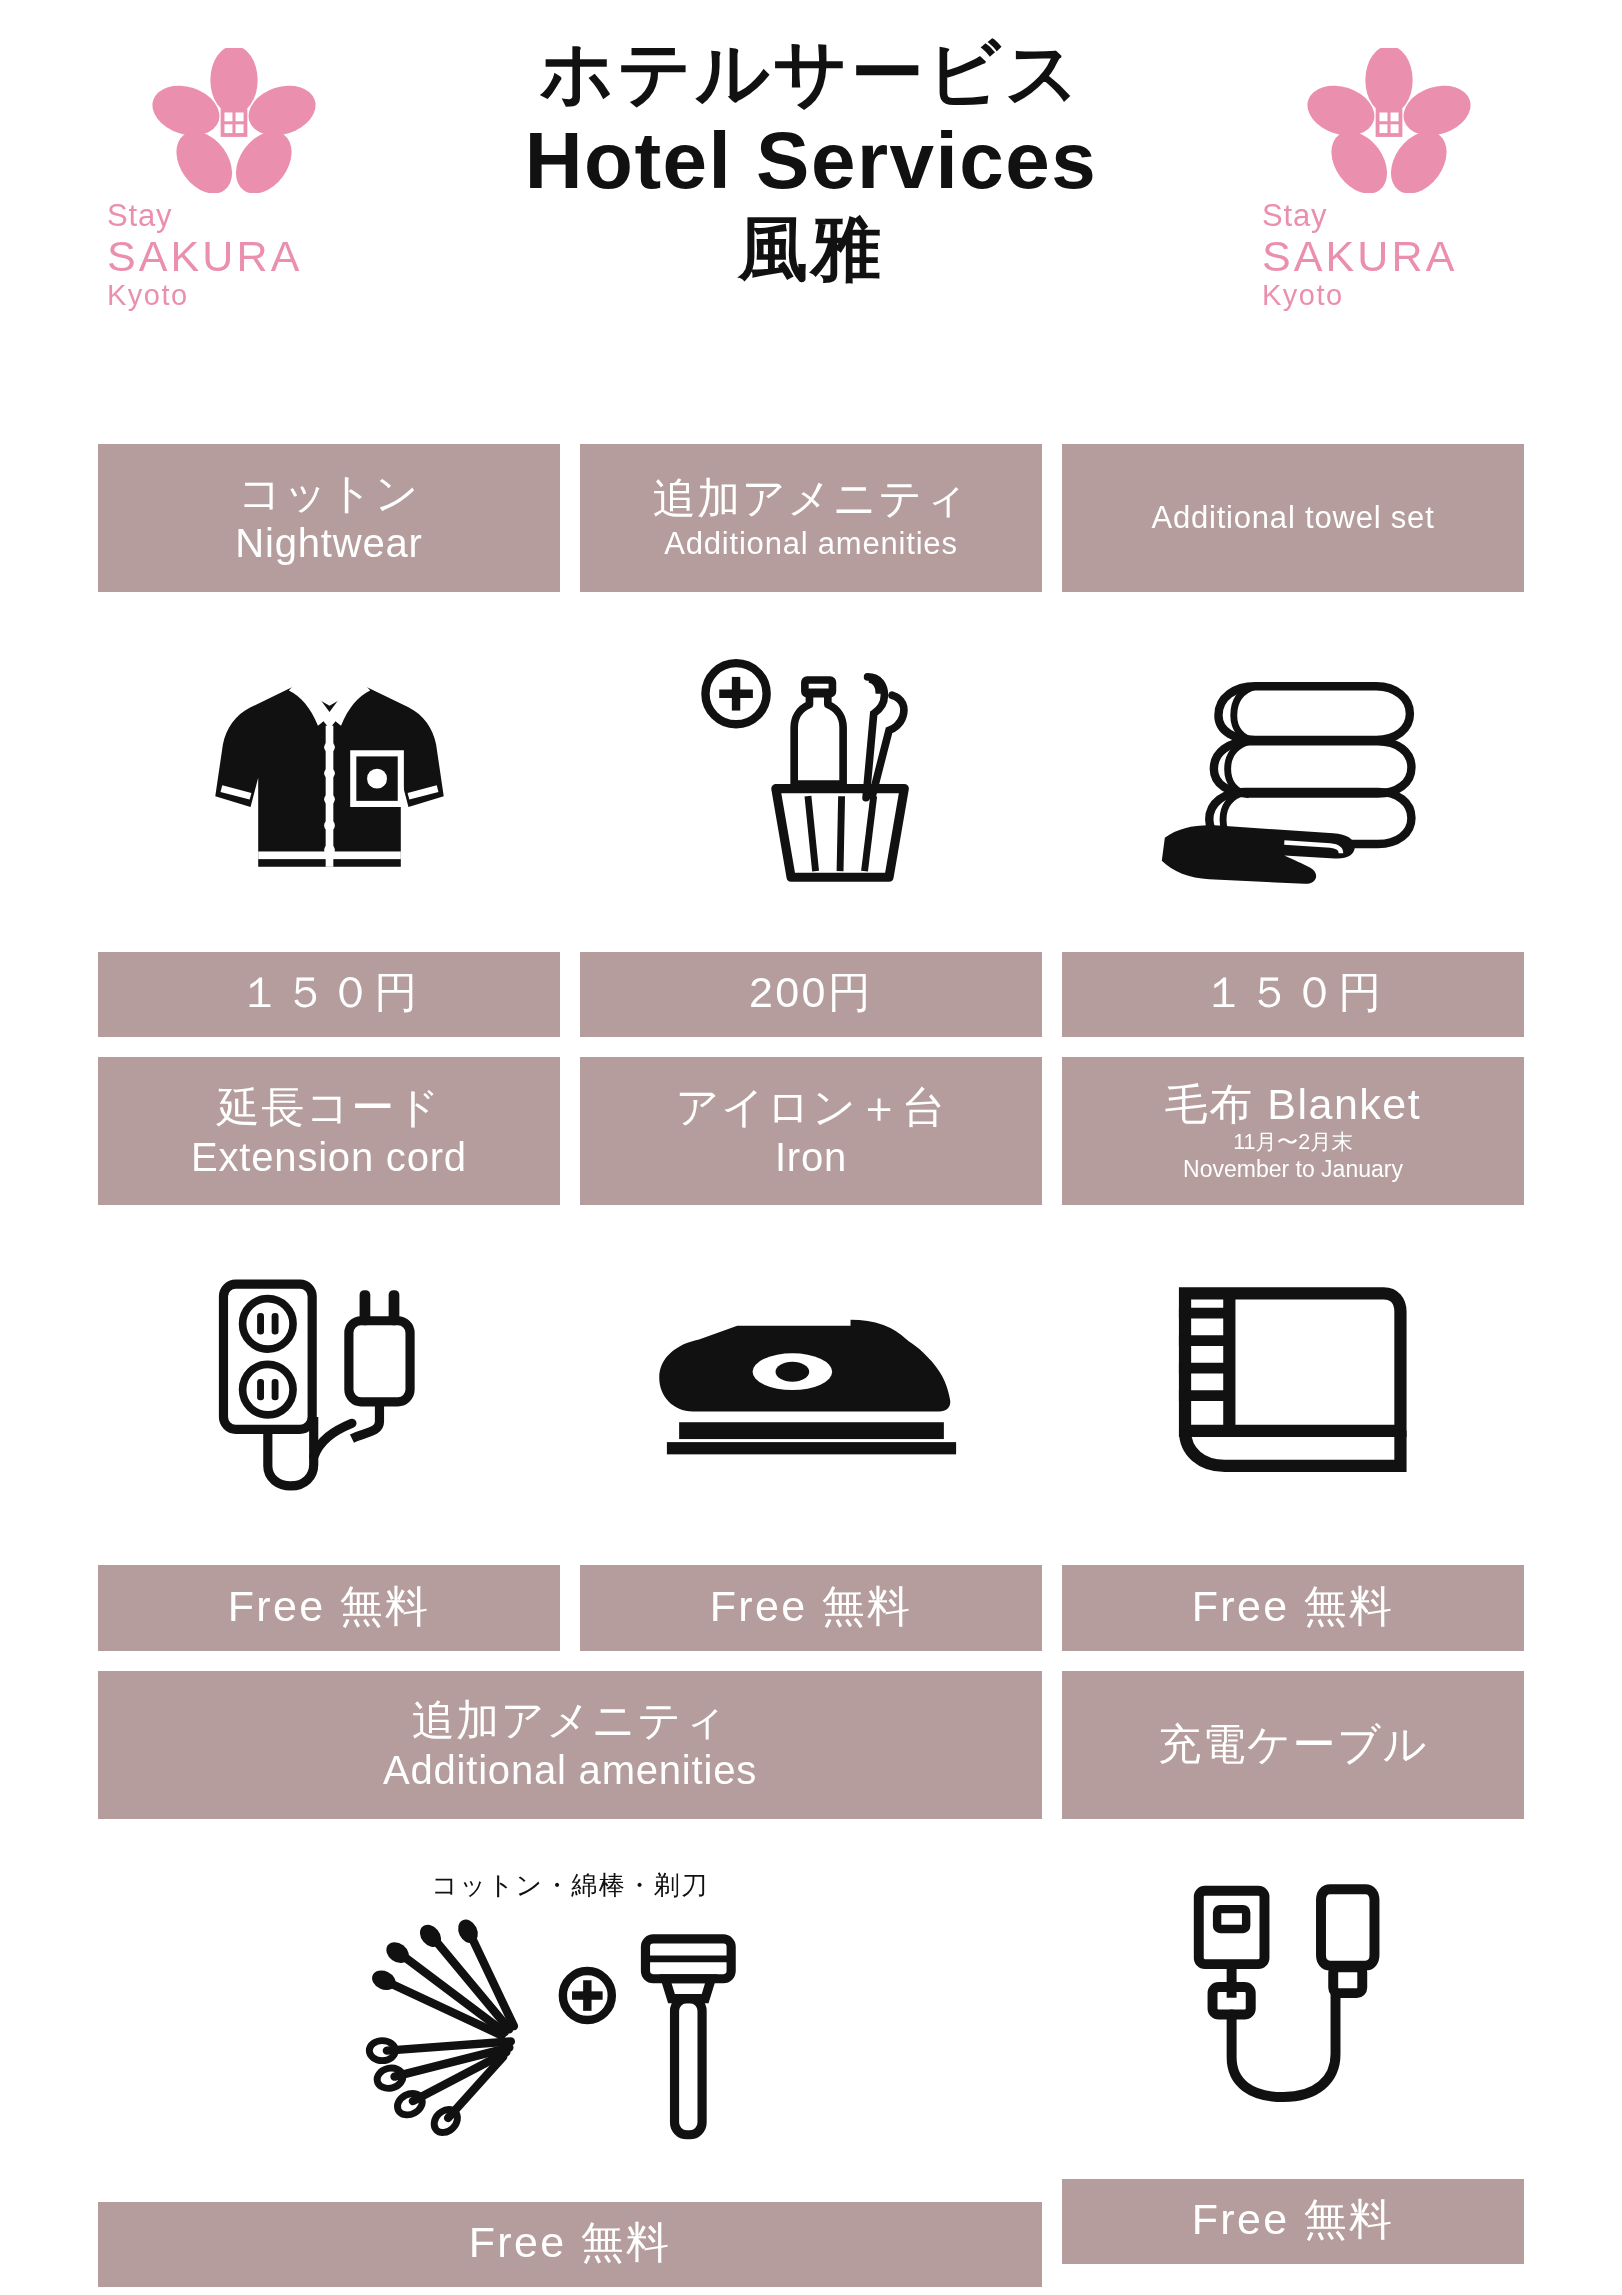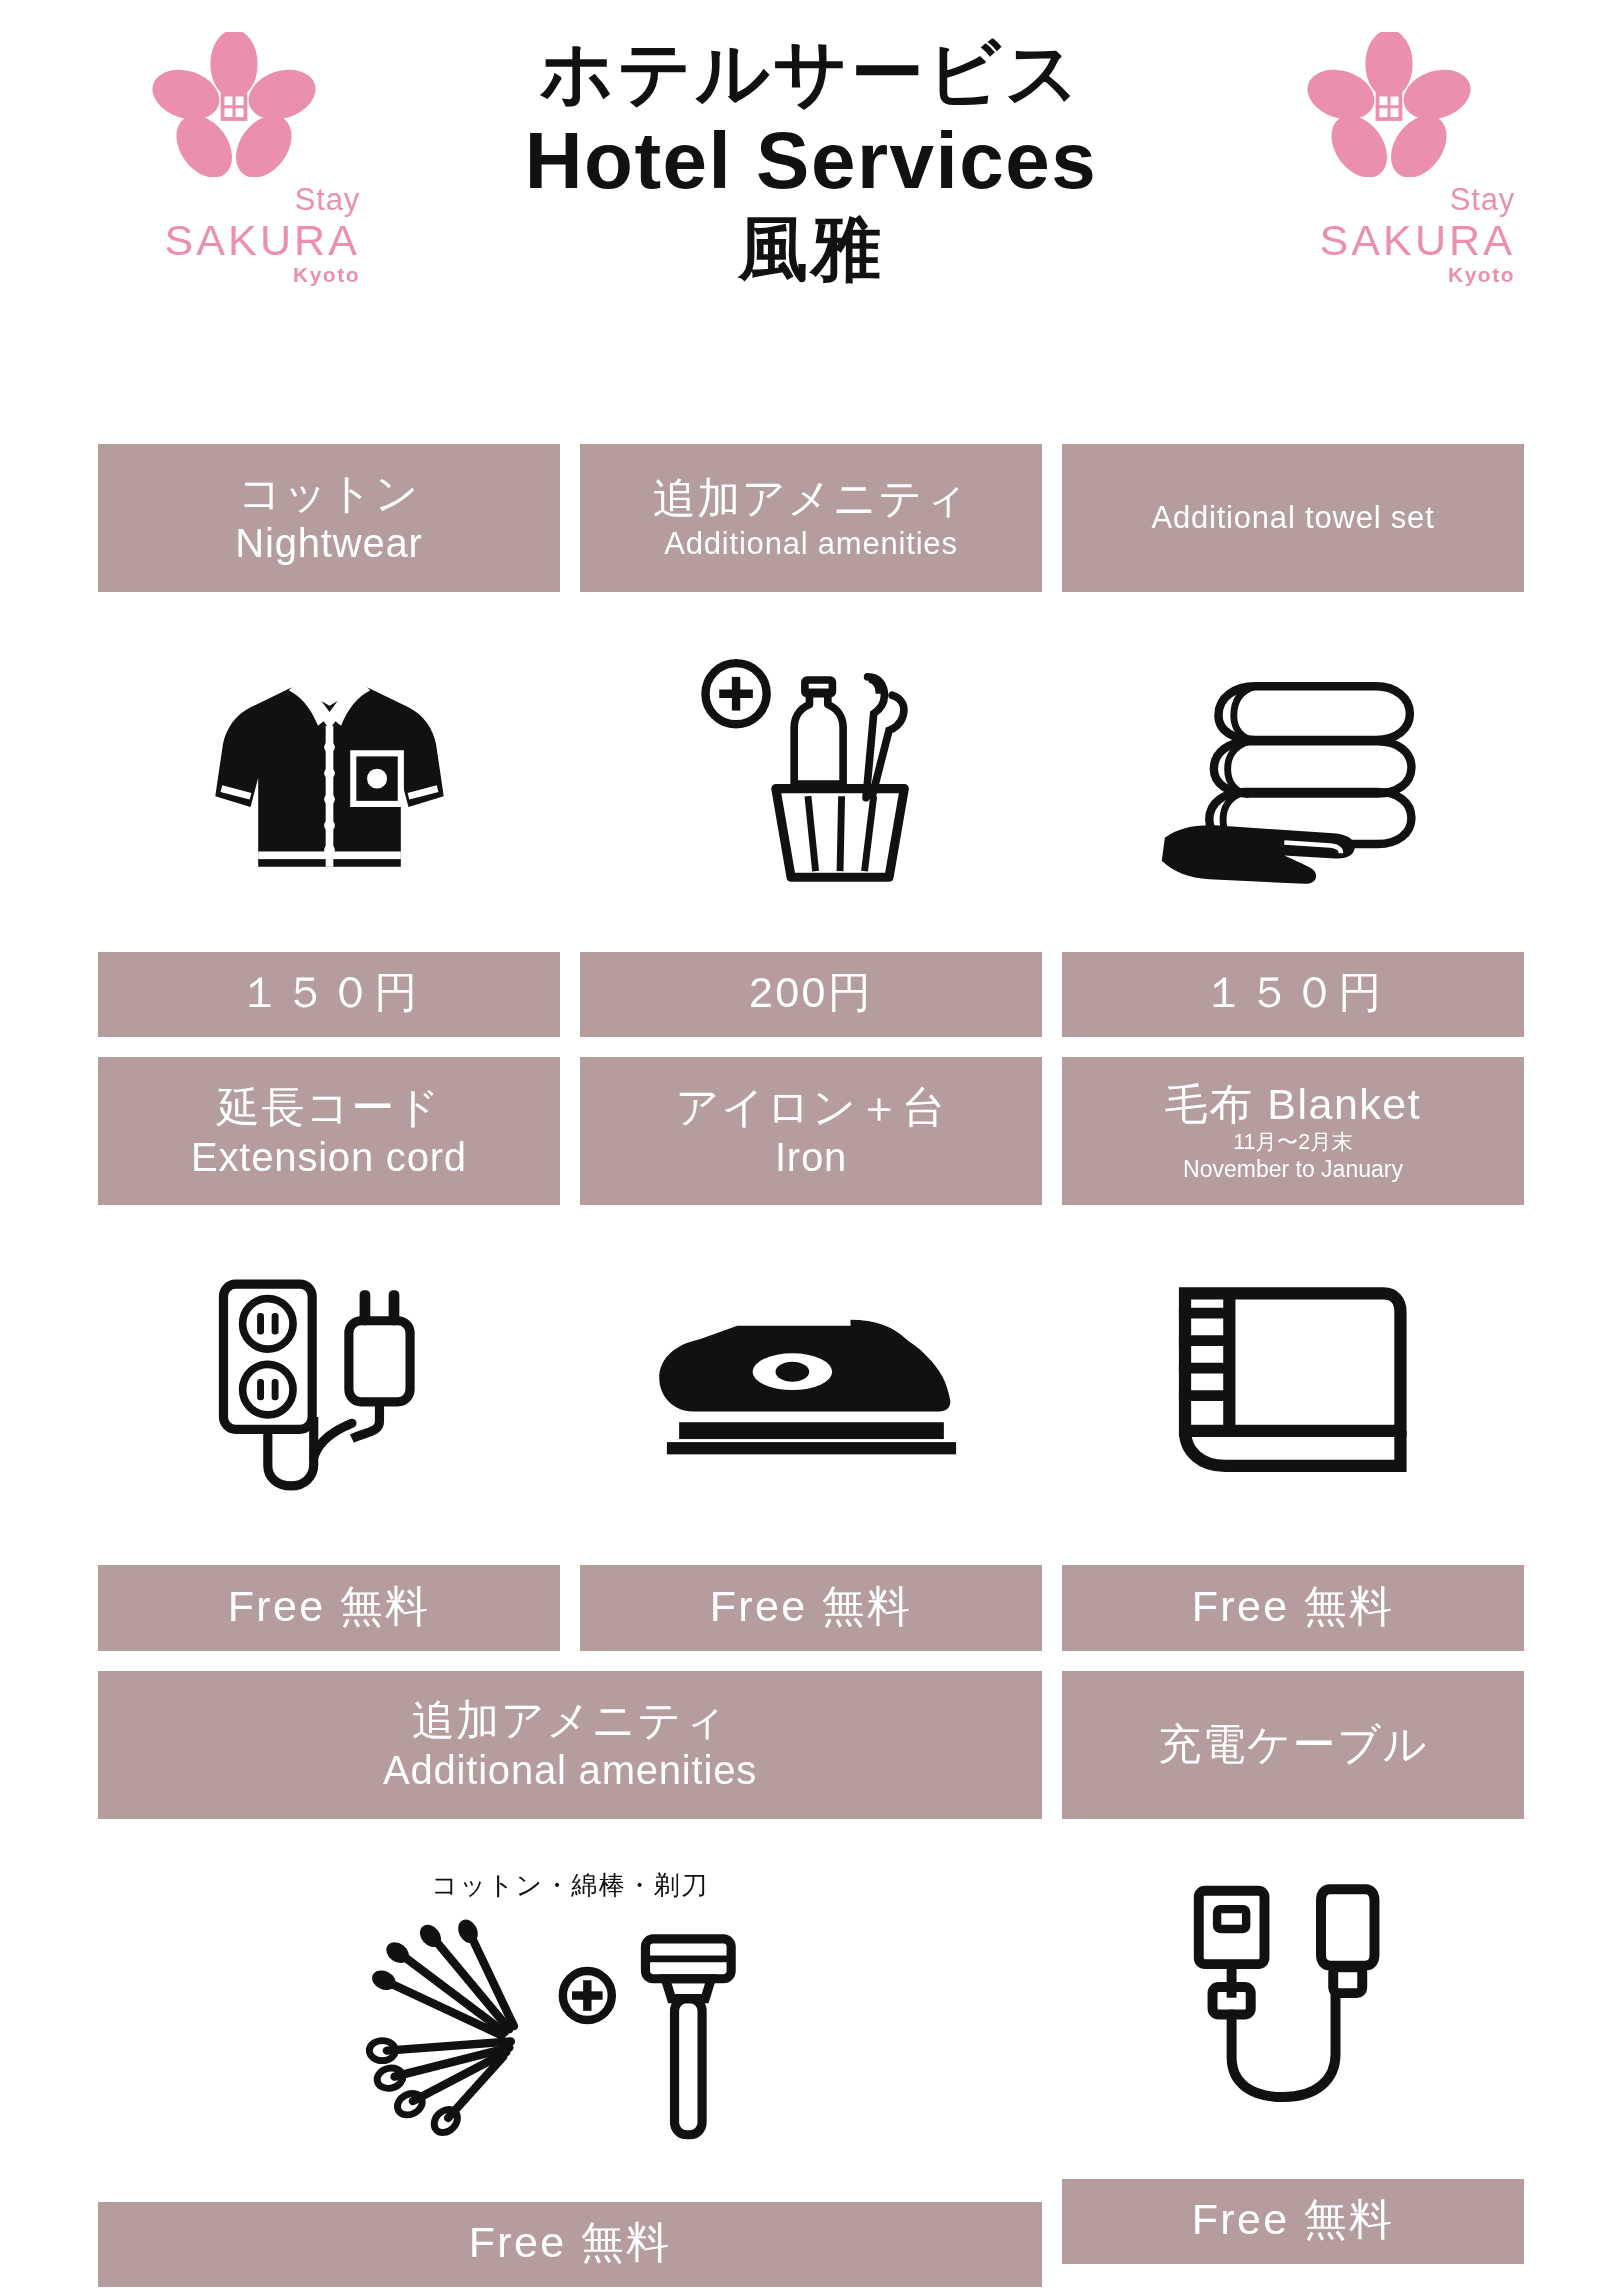--- a/index.html
+++ b/index.html
@@ -18,23 +18,23 @@
   }
 
   
   .header {
     position: relative;
     height: 428px;
     width: 100%;
   }
   .logo {
     position: absolute;
-    top: 32px;
+    top: 48px;
     width: 253px;
-    text-align: right;
+    text-align: left;
   }
   .logo-left { left: 107px; }
   .logo-right { right: 107px; }
   .logo svg { display: block; margin: 0 auto; }
   .logo-stay {
     font-family: "Liberation Sans", sans-serif;
     font-size: 31px;
     color: #eb8fae;
     letter-spacing: 0.8px;
     margin-top: 4.6px;
@@ -43,24 +43,24 @@
   .logo-sakura {
     font-family: "Liberation Sans", sans-serif;
     font-size: 43px;
     color: #eb8fae;
     letter-spacing: 3.1px;
     line-height: 1.05;
     font-weight: 400;
   }
   .logo-kyoto {
     font-family: "Liberation Sans", sans-serif;
-    font-size: 21px;
+    font-size: 29px;
     color: #eb8fae;
     letter-spacing: 1.5px;
-    font-weight: 700;
+    font-weight: 400;
   }
 
   .title-block {
     position: absolute;
     left: 50%;
     transform: translateX(-50%);
     top: 31px;
     text-align: center;
     width: 918px;
   }

